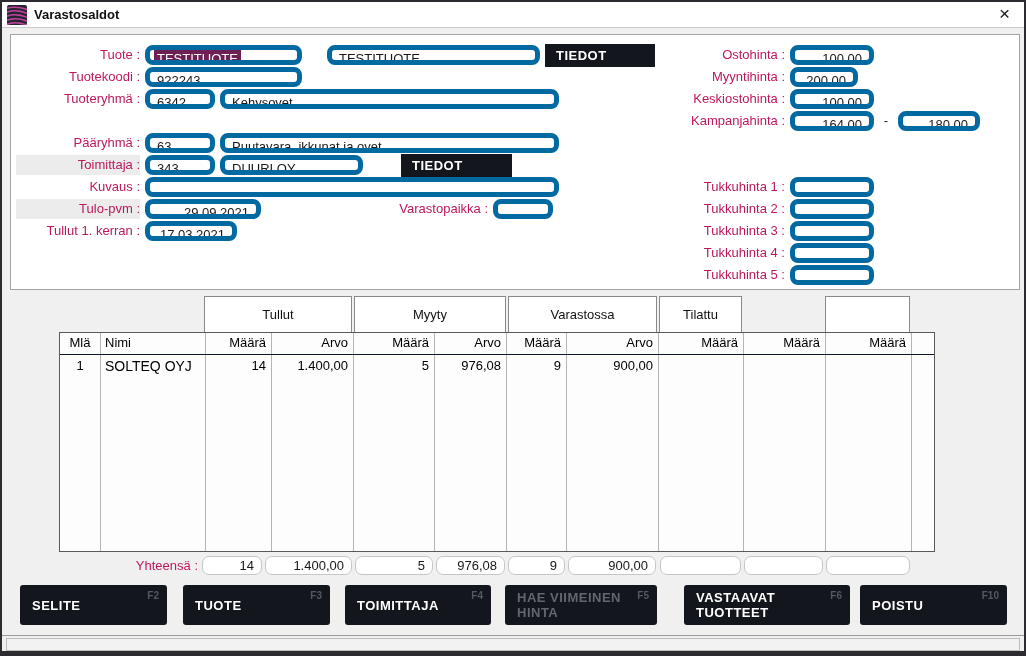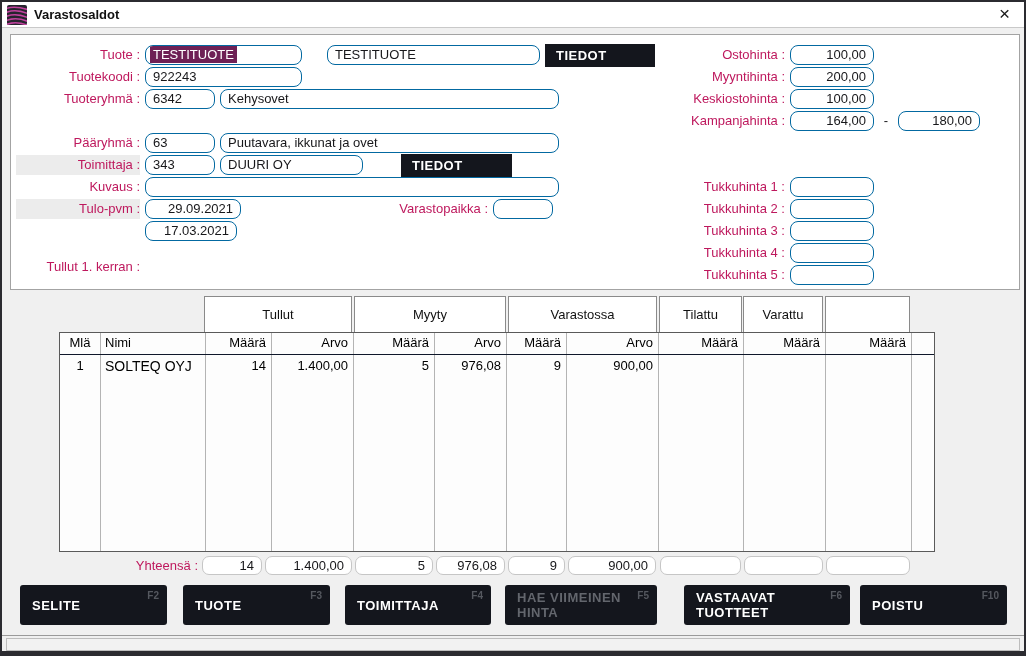--- a/index.html
+++ b/index.html
@@ -13,21 +13,21 @@
   }
   .titlebar{position:absolute;left:0;top:0;right:0;height:26px;background:#ffffff;border-bottom:1px solid #c9c9c9;}
   .title-icon{position:absolute;left:5px;top:3px;width:20px;height:20px;}
   .title-text{position:absolute;left:32px;top:0;height:26px;line-height:26px;font-size:13px;font-weight:bold;color:#111;}
   .close-btn{position:absolute;right:10px;top:0;height:26px;line-height:24px;font-size:19px;color:#1a1a1a;cursor:default;padding:0 4px;}
   .panel{position:absolute;left:8px;top:32px;width:1010px;height:256px;background:#ffffff;border:1px solid #a3a3a3;}
   .lbl{position:absolute;height:20px;line-height:20px;font-size:13px;color:#be185d;text-align:right;white-space:nowrap;}
   .lbl-gray{background:#ececec;}
   .field{
     position:absolute;height:20px;line-height:18px;font-size:13px;color:#17171a;
-    background:#fff;border:1px solid #0369a1;border-radius:8px;
+    background:#fff;border:5px solid #0369a1;border-radius:8px;
     padding:0 7px;overflow:hidden;white-space:nowrap;
   }
   .field.num{text-align:right;}
   .sel{background:#6e2055;color:#fff;padding:1px 3px;margin-left:-3px;}
   .dash{position:absolute;height:20px;line-height:20px;font-size:13px;text-align:center;}
   .dkbtn{
     position:absolute;height:23px;background:#14161d;color:#fff;
     font-size:13px;font-weight:bold;letter-spacing:.5px;
     display:flex;align-items:center;padding-left:11px;cursor:default;
   }
@@ -98,32 +98,32 @@
 
   <div class="lbl lbl-gray" style="left:14px;top:153px;width:124px;">Toimittaja :</div>
   <div class="field" style="left:143px;top:153px;width:70px;">343</div>
   <div class="field" style="left:218px;top:153px;width:143px;">DUURI OY</div>
   <div class="dkbtn" style="left:399px;top:152px;width:111px;">TIEDOT</div>
 
   <div class="lbl" style="left:14px;top:175px;width:124px;">Kuvaus :</div>
   <div class="field" style="left:143px;top:175px;width:414px;"></div>
 
   <div class="lbl lbl-gray" style="left:14px;top:197px;width:124px;">Tulo-pvm :</div>
-  <div class="field num" style="left:143px;top:197px;width:96px;padding-left:22px;">29.09.2021</div>
+  <div class="field num" style="left:143px;top:197px;width:116px;padding-left:22px;">29.09.2021</div>
   <div class="lbl" style="left:380px;top:197px;width:106px;">Varastopaikka :</div>
   <div class="field" style="left:491px;top:197px;width:60px;"></div>
 
-  <div class="lbl" style="left:14px;top:219px;width:124px;margin-top:36px;">Tullut 1. kerran :</div>
+  <div class="lbl" style="left:14px;top:219px;width:124px;">Tullut 1. kerran :</div>
   <div class="field num" style="left:143px;top:219px;width:92px;">17.03.2021</div>
 
   <div class="lbl" style="left:650px;top:43px;width:133px;">Ostohinta :</div>
   <div class="field num" style="left:788px;top:43px;width:84px;">100,00</div>
 
   <div class="lbl" style="left:650px;top:65px;width:133px;">Myyntihinta :</div>
-  <div class="field num" style="left:788px;top:65px;width:84px;">200,00</div>
+  <div class="field num" style="left:788px;top:65px;width:68px;">200,00</div>
 
   <div class="lbl" style="left:650px;top:87px;width:133px;">Keskiostohinta :</div>
   <div class="field num" style="left:788px;top:87px;width:84px;">100,00</div>
 
   <div class="lbl" style="left:650px;top:109px;width:133px;">Kampanjahinta :</div>
   <div class="field num" style="left:788px;top:109px;width:84px;border-radius:8px;">164,00</div>
   <div class="dash" style="left:876px;top:109px;width:16px;">-</div>
   <div class="field num" style="left:896px;top:109px;width:82px;">180,00</div>
 
   <div class="lbl" style="left:650px;top:175px;width:133px;">Tukkuhinta 1 :</div>
@@ -134,21 +134,20 @@
   <div class="field num" style="left:788px;top:219px;width:84px;"></div>
   <div class="lbl" style="left:650px;top:241px;width:133px;">Tukkuhinta 4 :</div>
   <div class="field num" style="left:788px;top:241px;width:84px;"></div>
   <div class="lbl" style="left:650px;top:263px;width:133px;">Tukkuhinta 5 :</div>
   <div class="field num" style="left:788px;top:263px;width:84px;"></div>
 
   <div class="grpbox" style="left:352px;width:152px;">Myyty</div>
   <div class="grpbox" style="left:202px;width:148px;">Tullut</div>
   <div class="grpbox" style="left:506px;width:149px;">Varastossa</div>
   <div class="grpbox" style="left:657px;width:83px;">Tilattu</div>
-  <div class="grpbox" style="left:741px;width:80px;">Varattu</div>
   <div class="grpbox" style="left:823px;width:85px;"></div>
 
   <div class="table">
     <div class="vline" style="left:40px;"></div>
     <div class="vline" style="left:145px;"></div>
     <div class="vline" style="left:211px;"></div>
     <div class="vline" style="left:293px;"></div>
     <div class="vline" style="left:374px;"></div>
     <div class="vline" style="left:446px;"></div>
     <div class="vline" style="left:506px;"></div>

